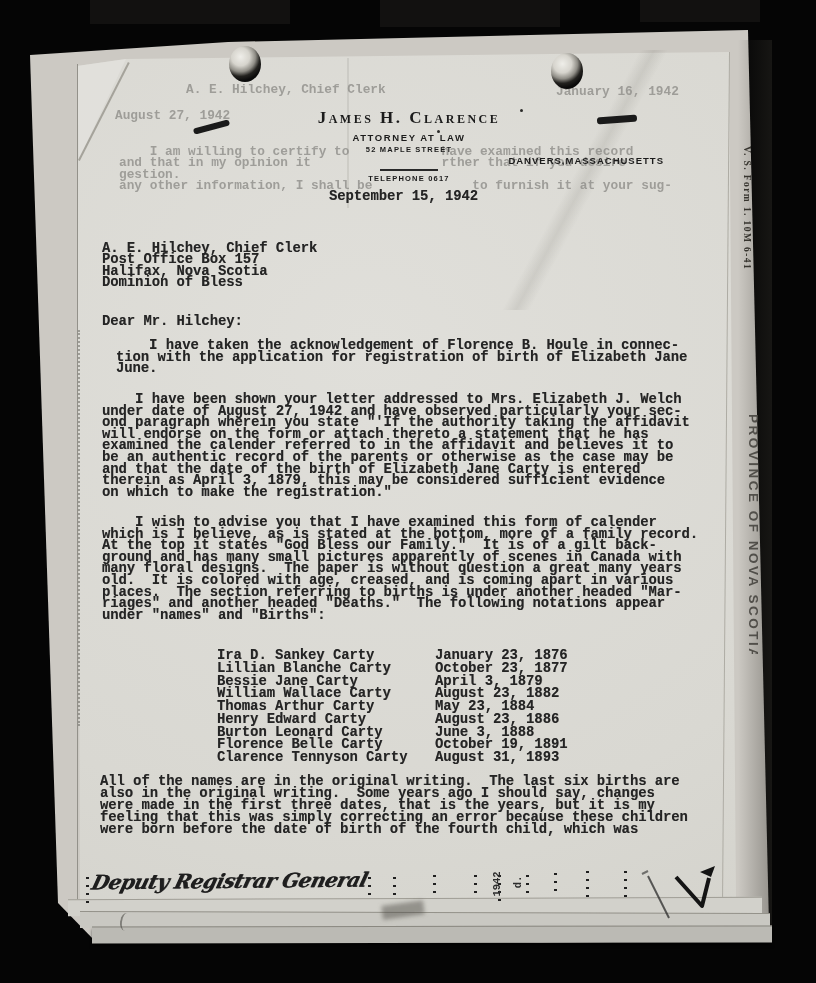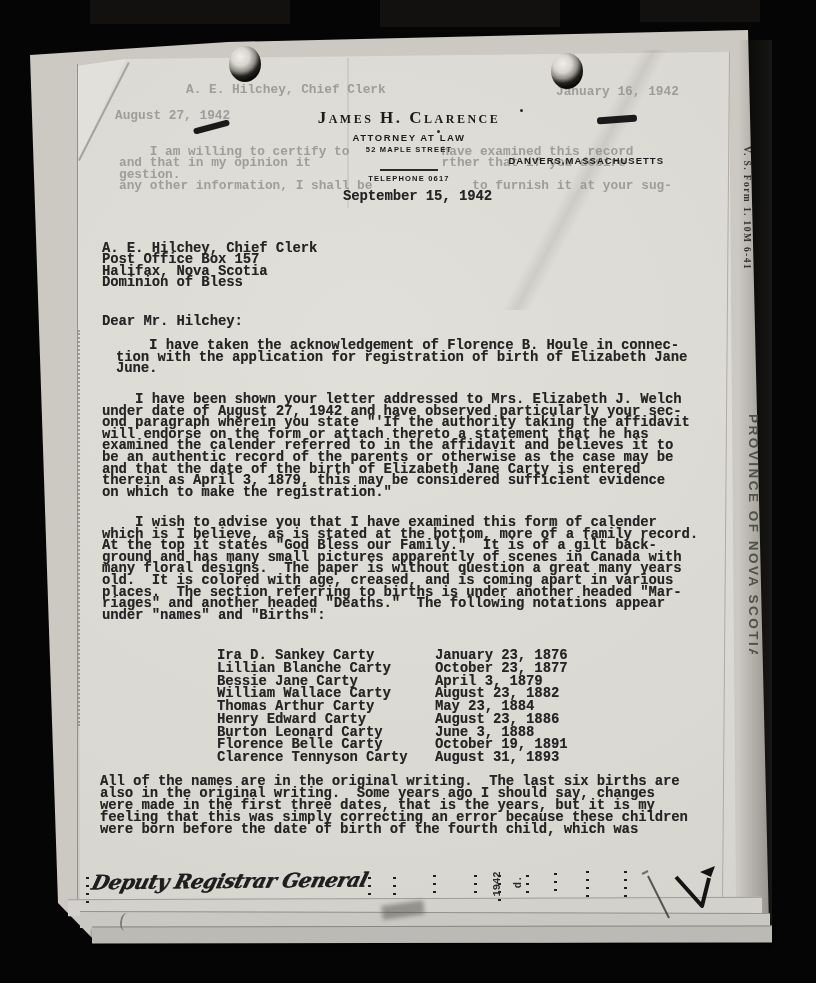--- a/index.html
+++ b/index.html
@@ -112,21 +112,21 @@
 
   <div class="lhd">
     <div class="lhd-name">James H. Clarence</div>
     <div class="lhd-s1">ATTORNEY AT LAW</div>
     <div class="lhd-s2">52 MAPLE STREET</div>
     <div class="lhd-s3">DANVERS,MASSACHUSETTS</div>
     <div class="lhd-rule"></div>
     <div class="lhd-s4">TELEPHONE 0617</div>
   </div>
 
-  <div class="typed abs" style="left:329px;top:191px;margin-left:14px;">September 15, 1942</div>
+  <div class="typed abs" style="left:329px;top:191px;">September 15, 1942</div>
   <div class="typed abs lh114" style="left:102px;top:243px;"><div>A. E. Hilchey, Chief Clerk</div><div>Post Office Box 157</div><div>Halifax, Nova Scotia</div><div>Dominion of Bless</div></div>
   <div class="typed abs" style="left:102px;top:316px;">Dear Mr. Hilchey:</div>
   <div class="typed abs lh117" style="left:116px;top:340px;"><div>    I have taken the acknowledgement of Florence B. Houle in connec-</div><div>tion with the application for registration of birth of Elizabeth Jane</div><div>June.</div></div>
   <div class="typed abs lh116" style="left:102px;top:394px;"><div>    I have been shown your letter addressed to Mrs. Elizabeth J. Welch</div><div>under date of August 27, 1942 and have observed particularly your sec-</div><div>ond paragraph wherein you state "'If the authority taking the affidavit</div><div>will endorse on the form or attach thereto a statement that he has</div><div>examined the calender referred to in the affidavit and believes it to</div><div>be an authentic record of the parents or otherwise as the case may be</div><div>and that the date of the birth of Elizabeth Jane Carty is entered</div><div>therein as April 3, 1879, this may be considered sufficient evidence</div><div>on which to make the registration."</div></div>
   <div class="typed abs lh116" style="left:102px;top:517px;"><div>    I wish to advise you that I have examined this form of calender</div><div>which is I believe, as is stated at the bottom, more of a family record.</div><div>At the top it states "God Bless our Family."  It is of a gilt back-</div><div>ground and has many small pictures apparently of scenes in Canada with</div><div>many floral designs.  The paper is without question a great many years</div><div>old.  It is colored with age, creased, and is coming apart in various</div><div>places.  The section referring to births is under another headed "Mar-</div><div>riages" and another headed "Deaths."  The following notations appear</div><div>under "names" and "Births":</div></div>
   <div class="typed abs births" style="left:217px;top:650px;"><div class="row"><span class="col-name">Ira D. Sankey Carty</span><span class="col-date">January 23, 1876</span></div><div class="row"><span class="col-name">Lillian Blanche Carty</span><span class="col-date">October 23, 1877</span></div><div class="row"><span class="col-name">Bessie Jane Carty</span><span class="col-date">April 3, 1879</span></div><div class="row"><span class="col-name">William Wallace Carty</span><span class="col-date">August 23, 1882</span></div><div class="row"><span class="col-name">Thomas Arthur Carty</span><span class="col-date">May 23, 1884</span></div><div class="row"><span class="col-name">Henry Edward Carty</span><span class="col-date">August 23, 1886</span></div><div class="row"><span class="col-name">Burton Leonard Carty</span><span class="col-date">June 3, 1888</span></div><div class="row"><span class="col-name">Florence Belle Carty</span><span class="col-date">October 19, 1891</span></div><div class="row"><span class="col-name">Clarence Tennyson Carty</span><span class="col-date">August 31, 1893</span></div></div>
   <div class="typed abs lh119" style="left:100px;top:776px;"><div>All of the names are in the original writing.  The last six births are</div><div>also in the original writing.  Some years ago I should say, changes</div><div>were made in the first three dates, that is the years, but it is my</div><div>feeling that this was simply correcting an error because these children</div><div>were born before the date of birth of the fourth child, which was</div></div>
 
   <div class="strip" style="left:68px;top:898px;width:694px;height:16px;background:#d2d1cb;border-top:1px solid #a09e96;transform:rotate(-.2deg);"></div>
   <div class="strip" style="left:80px;top:912px;width:690px;height:16px;background:#c9c8c2;border-top:1px solid #94928a;transform:rotate(.15deg);"></div>

